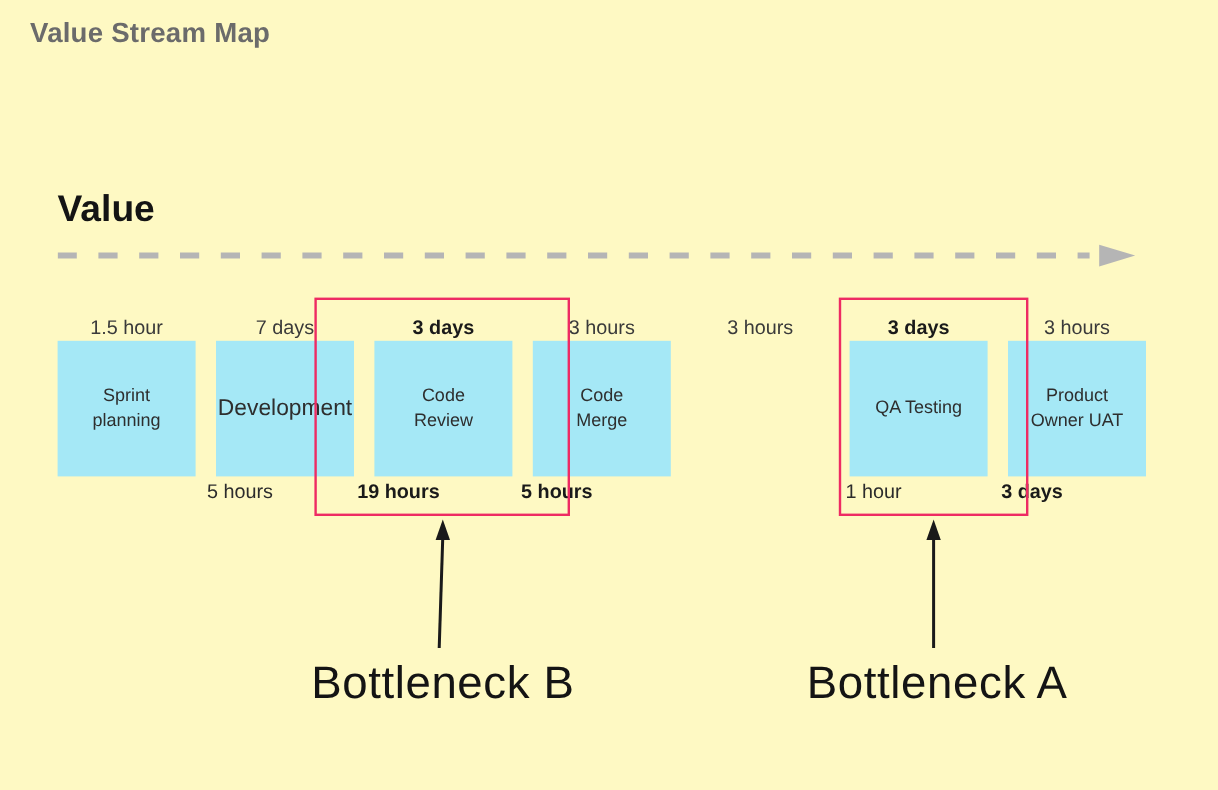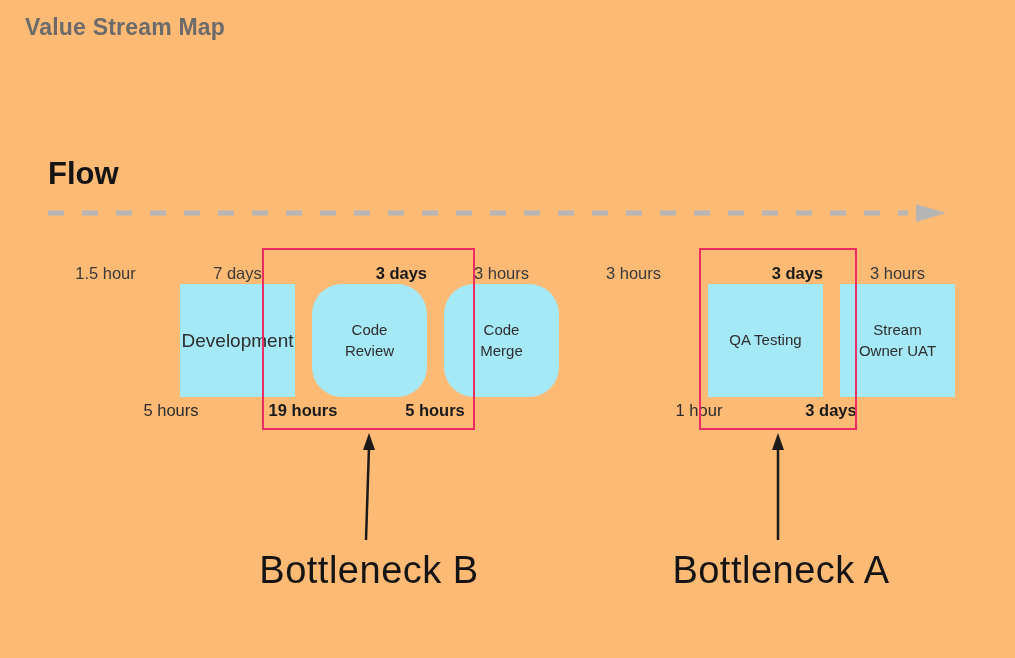--- a/index.html
+++ b/index.html
@@ -1,21 +1,21 @@
 <!DOCTYPE html>
 <html style="--box-fill: #a5e8f6; --bottleneck-border: #ee2b63; --dash-color: #b5b5b5; --title-color: #6b6b6b; --arrow-color: #1a1a1a;"><head>
 <meta charset="utf-8">
 <style>
   * { margin: 0; padding: 0; box-sizing: border-box; }
   html, body { background: #ffffff; }
   .canvas {
     position: relative;
     width: 1015px;
     height: 658px;
-    background: #fdba74;
+    background: #fef9c3;
     font-family: "Liberation Sans", sans-serif;
     overflow: hidden;
   }
   .page-title {
     position: absolute;
     left: 25px; top: 14px;
     font-size: 23px;
     font-weight: 700;
     color: var(--title-color, #6b6b6b);
     letter-spacing: 0.2px;
@@ -43,42 +43,43 @@
     background: var(--box-fill, #a5e8f6);
     display: flex;
     align-items: center;
     justify-content: center;
     text-align: center;
     font-size: 15px;
     line-height: 1.35;
     color: #2e2e2e;
     padding: 0 14px;
   }
-  .step-box.wrap-tight { padding: 0 26px; border-radius: 30px; }
+  .step-box.wrap-tight { padding: 0 26px; }
   .step-box.single { padding: 0 2px; font-size: 19px; }
 
   .duration-above {
     position: absolute;
     top: 254px;
     width: 115px;
     text-align: center;
     font-size: 16.5px;
     color: #3a3a3a;
     white-space: nowrap;
     margin-top: 10px;
   }
   .wait-below {
     position: absolute;
     top: 401px;
     transform: translateX(-50%);
     font-size: 16.5px;
     color: #2c2c2c;
     white-space: nowrap;
+    margin-left: 29px;
   }
-  .bold { font-weight: 700; color: #1a1a1a; text-align: right; }
+  .bold { font-weight: 700; color: #1a1a1a; }
 
   .bottleneck-rect {
     position: absolute;
     top: 248px;
     height: 182px;
     border: 2.5px solid var(--bottleneck-border, #ee2b63);
     background: transparent;
   }
   #bn-rect-b { left: 262px; width: 213px; }
   #bn-rect-a { left: 699px; width: 158px; }
@@ -105,40 +106,41 @@
   #bn-label-b { left: 369px; }
   #bn-label-a { left: 781px; text-align: right; }
 </style>
 </head>
 <body>
 
 <div class="canvas">
 
   <div class="page-title">Value Stream Map</div>
 
-  <div class="flow-heading">Flow</div>
+  <div class="flow-heading">Value</div>
 
   <svg class="flow-line-svg" viewBox="0 0 900 22">
     <line class="dash-line" x1="0" y1="11" x2="860" y2="11" stroke-dasharray="16 18"></line>
     <polygon class="flow-head" points="868,2 898,11 868,20"></polygon>
   </svg>
 
   <div class="duration-above" style="left:48px">1.5 hour</div>
   <div class="duration-above" style="left:180px">7 days</div>
   <div class="duration-above bold" style="left:312px">3 days</div>
   <div class="duration-above" style="left:444px">3 hours</div>
   <div class="duration-above" style="left:576px">3 hours</div>
   <div class="duration-above bold" style="left:708px">3 days</div>
   <div class="duration-above" style="left:840px">3 hours</div>
 
+  <div class="step-box" style="left:48px">Sprint planning</div>
   <div class="step-box single" style="left:180px">Development</div>
   <div class="step-box wrap-tight" style="left:312px">Code Review</div>
   <div class="step-box wrap-tight" style="left:444px">Code Merge</div>
   <div class="step-box" style="left:708px">QA Testing</div>
-  <div class="step-box" style="left:840px">Stream Owner UAT</div>
+  <div class="step-box" style="left:840px">Product Owner UAT</div>
 
   <div class="wait-below" style="left:171px">5 hours</div>
   <div class="wait-below bold" style="left:303px">19 hours</div>
   <div class="wait-below bold" style="left:435px">5 hours</div>
   <div class="wait-below" style="left:699px">1 hour</div>
   <div class="wait-below bold" style="left:831px">3 days</div>
 
   <div class="bottleneck-rect" id="bn-rect-b"></div>
   <div class="bottleneck-rect" id="bn-rect-a"></div>
 

